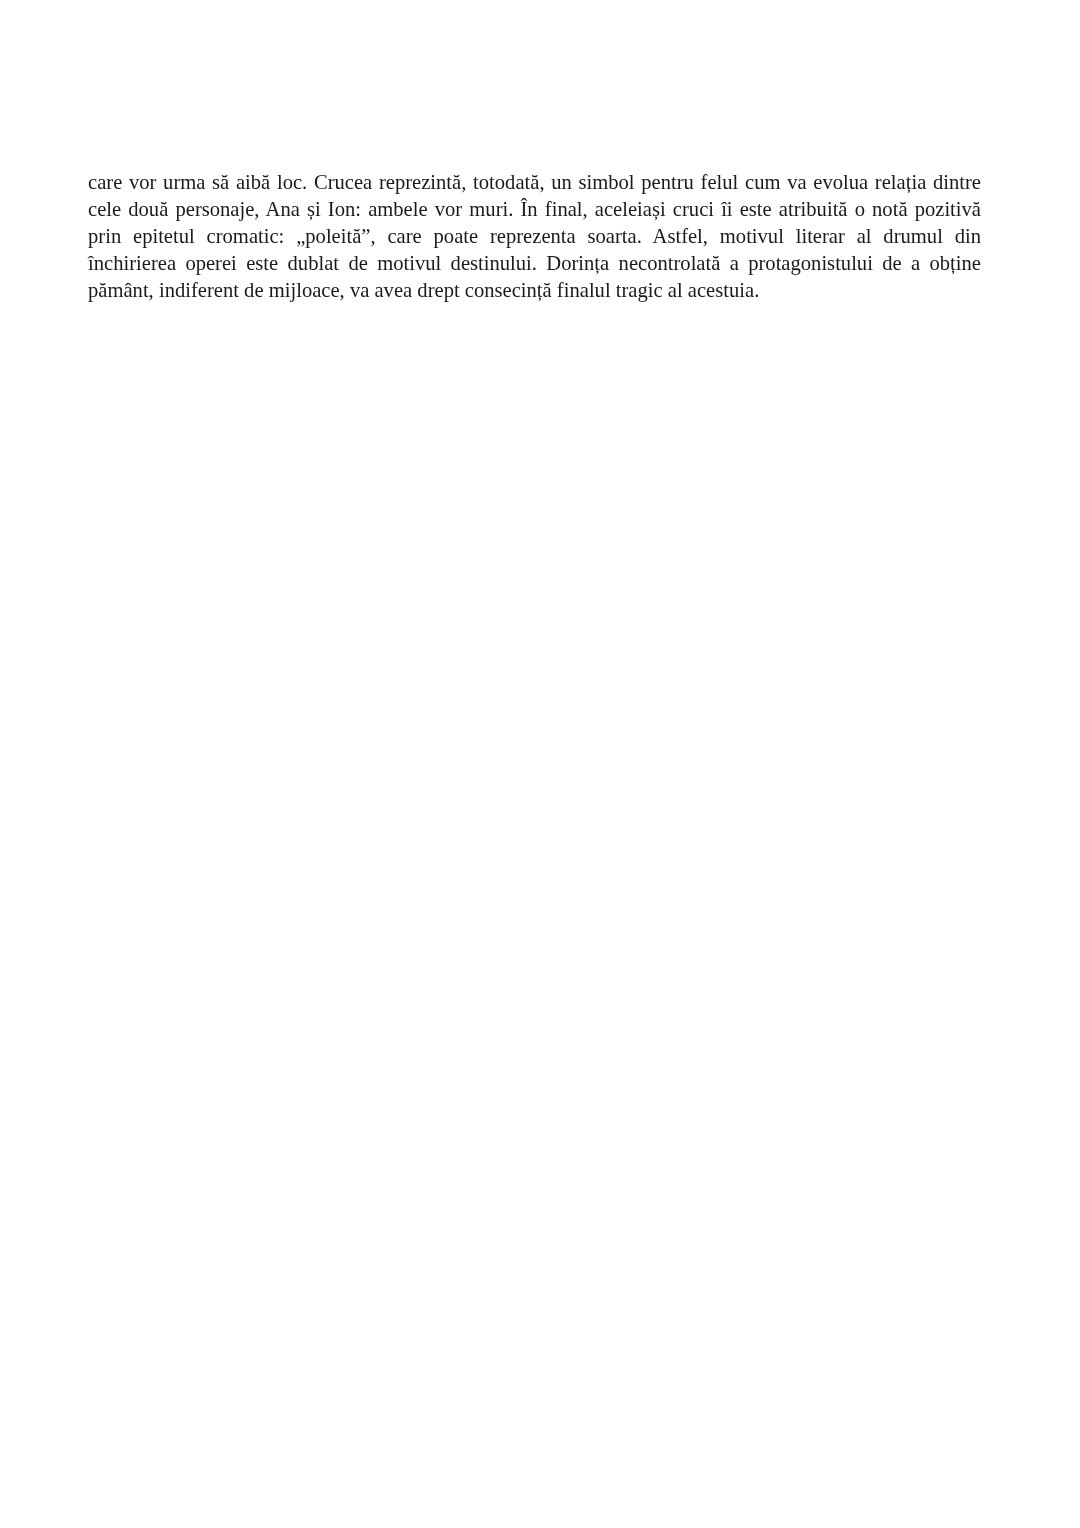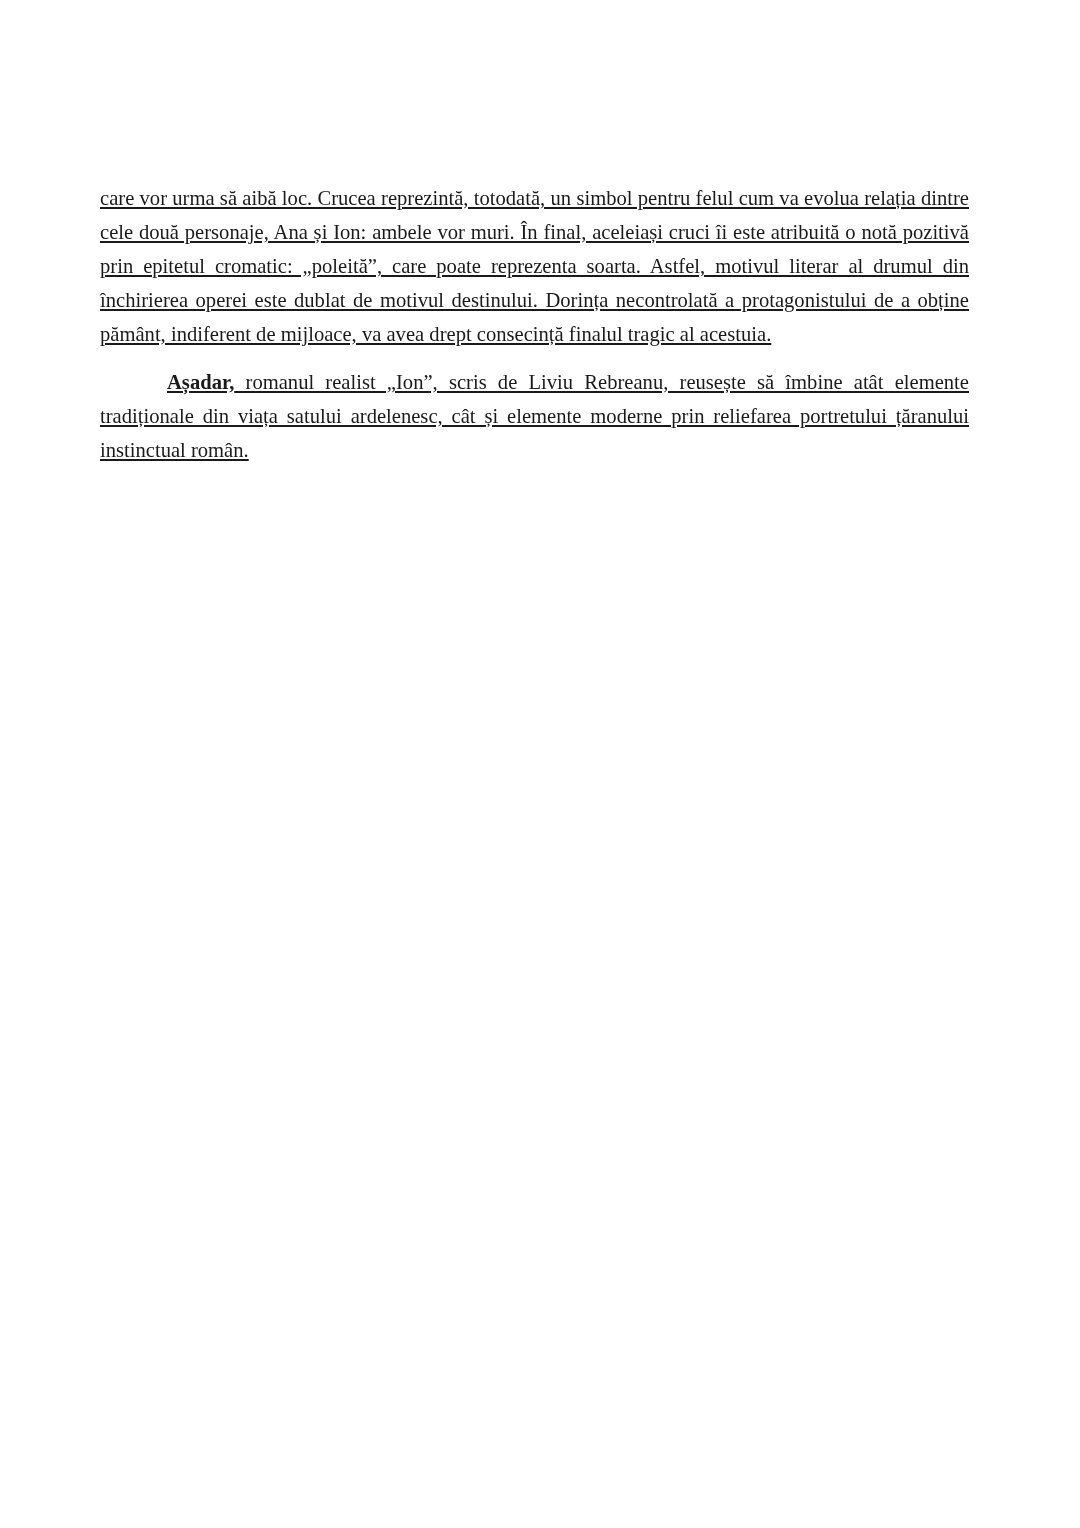--- a/index.html
+++ b/index.html
@@ -23,36 +23,34 @@
       height: 1528px;
       background: #ffffff;
     }
     .text-body {
       position: absolute;
       left: 88px;
       top: 169px;
       width: 893px;
     }
     .paragraph {
-      margin: 12px;
+      margin: 0;
       font-size: 20.6px;
-      line-height: 34px;
+      line-height: 27px;
       text-align: justify;
       text-align-last: left;
-      text-decoration: underline;
     }
     .paragraph.indent {
       text-indent: 67px;
       margin-top: 14px;
     }
     .bold {
       font-weight: bold;
     }
   </style>
 </head>
 <body>
 
 <div class="page">
   <div class="text-body">
     <p class="paragraph"><span>care vor urma să aibă loc. Crucea reprezintă, totodată, un simbol pentru felul cum va evolua relația dintre cele două personaje, Ana și Ion: ambele vor muri. În final, aceleiași cruci îi este atribuită o notă pozitivă prin epitetul cromatic: „poleită”, care poate reprezenta soarta. Astfel, motivul literar al drumul din închirierea operei este dublat de motivul destinului. Dorința necontrolată a protagonistului de a obține pământ, indiferent de mijloace, va avea drept consecință finalul tragic al acestuia.</span></p>
-    <p class="paragraph indent"><span class="bold">Așadar,</span><span> romanul realist „Ion”, scris de Liviu Rebreanu, reusește să îmbine atât elemente tradiționale din viața satului ardelenesc, cât și elemente moderne prin reliefarea portretului țăranului instinctual român.</span></p>
   </div>
 </div>
 
 </body></html>

